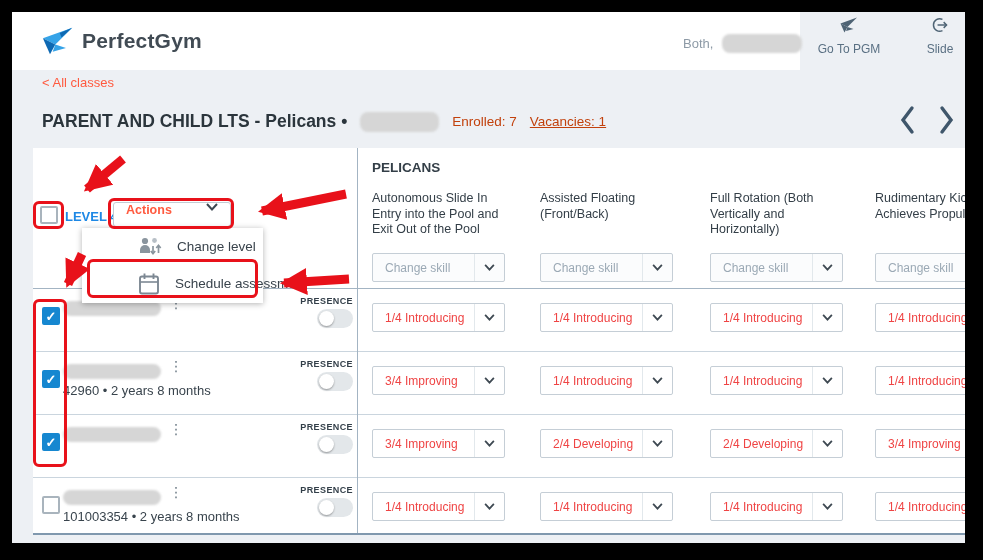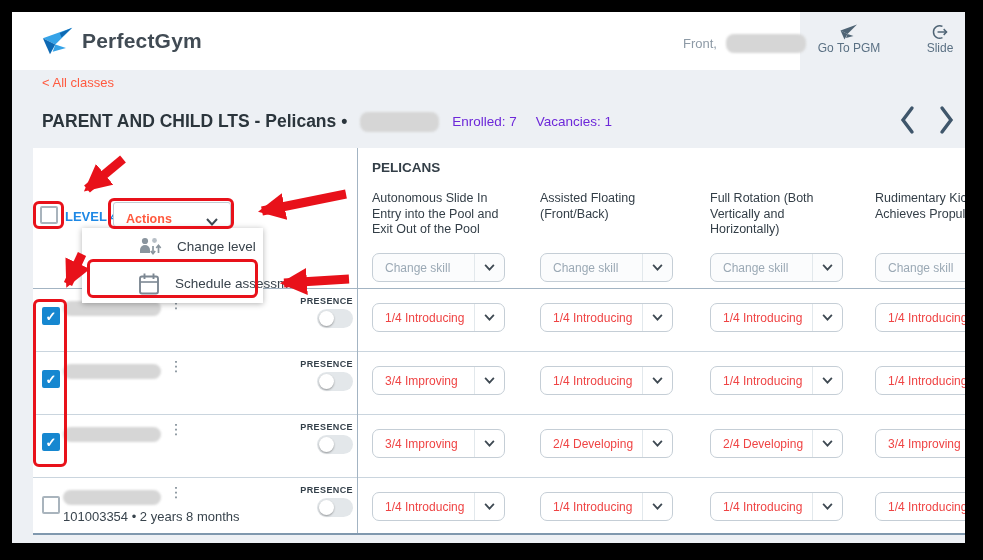--- a/index.html
+++ b/index.html
@@ -7,59 +7,59 @@
        font-family:"Liberation Sans",sans-serif;-webkit-font-smoothing:antialiased;}
   .screen{position:absolute;left:12px;top:12px;width:953px;height:531px;background:#edf0f4;overflow:hidden;}
   
   .topbar{position:absolute;left:0;top:0;width:788px;height:58px;background:#ffffff;}
   .brand{position:absolute;left:30px;top:13px;display:flex;align-items:center;gap:8px;}
   .brand-text{font-size:21px;font-weight:700;color:#414b54;letter-spacing:.2px;}
   .hello{position:absolute;left:671px;top:22px;display:flex;align-items:center;gap:9px;}
   .hello-label{font-size:13px;color:#8d9aa6;}
   .chip{background:#d6d6d6;border-radius:8px;filter:blur(1.2px);}
   .hello-chip{width:80px;height:19px;}
-  .top-action{position:absolute;top:11px;display:flex;flex-direction:column;align-items:center;gap:0;cursor:pointer;}
+  .top-action{position:absolute;top:4px;display:flex;flex-direction:column;align-items:center;gap:8px;cursor:pointer;}
   .top-action .lbl{font-size:12px;color:#5a7083;}
   .gopgm{left:800px;width:74px;}
   .logout{left:898px;width:60px;}
   
   .breadcrumb{position:absolute;left:30px;top:63px;font-size:13px;color:#ff5a3f;cursor:pointer;}
   .titlerow{position:absolute;left:30px;top:99px;display:flex;align-items:center;gap:13px;}
   .page-title{font-size:17.5px;font-weight:600;color:#2b353c;white-space:nowrap;}
   .title-chip{width:79px;height:20px;}
-  .meta{font-size:13.5px;color:#6d28d9;white-space:nowrap;}
-  .meta.vac{margin-left:6px;}
+  .meta{font-size:13.5px;color:#c2410c;white-space:nowrap;}
+  .meta.vac{margin-left:0;text-decoration:underline;}
   .pager{position:absolute;top:93px;width:20px;height:30px;cursor:pointer;}
   .pager.prev{left:886px;} .pager.next{left:924px;}
   
   .table{position:absolute;left:21px;top:136px;width:1010px;height:385px;background:#fff;overflow:hidden;
          border-bottom:2px solid #8098ae;box-sizing:content-box;}
   .vdivider{position:absolute;left:324px;top:0;width:1px;height:385px;background:#a3b4c3;z-index:5;}
   .hdr-border{position:absolute;left:0;top:140px;width:100%;height:1px;background:#a3b4c3;z-index:4;}
   
   .cbx{width:18px;height:18px;border:2px solid #a9b4bd;border-radius:2px;background:#fff;box-sizing:border-box;
        display:flex;align-items:center;justify-content:center;cursor:pointer;}
   .cbx.on{background:#1687d0;border-color:#1687d0;color:#fff;font-size:13px;font-weight:700;line-height:1;}
   .hdr-cbx{position:absolute;left:7px;top:58px;z-index:6;}
   .level-lbl{position:absolute;left:32px;top:61px;font-size:13px;font-weight:700;color:#1e88e5;z-index:6;}
   .actions-btn{position:absolute;left:80px;top:54px;width:118px;height:25px;background:#fff;border:1px solid #c2ccd4;
-       border-radius:3px;display:flex;align-items:flex-end;justify-content:space-between;padding:0 12px;box-sizing:border-box;
+       border-radius:3px;display:flex;align-items:flex-start;justify-content:space-between;padding:0 12px;box-sizing:border-box;
        cursor:pointer;z-index:6;}
   .actions-txt{font-size:12.5px;font-weight:700;color:#ff5a3f;}
   
   .menu{position:absolute;left:49px;top:80px;width:181px;height:75px;background:#fff;z-index:30;
         box-shadow:0 1px 6px rgba(0,0,0,.3);}
   .menu-item{height:37px;display:flex;align-items:center;cursor:pointer;padding-left:45px;}
   .menu-item .mi-icon{width:24px;margin-left:11px;display:flex;justify-content:center;}
   .menu-item .mi-lbl{margin-left:15px;font-size:13.5px;color:#39434c;white-space:nowrap;}
   
   .group-title{position:absolute;left:339px;top:12px;font-size:13.5px;font-weight:700;color:#333e47;z-index:2;}
   .skill-col{position:absolute;top:0;width:140px;z-index:2;}
   .skill-label{position:absolute;left:0;top:43px;width:138px;font-size:12.5px;line-height:15.5px;color:#333e47;}
-  .dd{height:29px;background:#fff;border:1px solid #c5ced6;border-radius:7px;display:flex;align-items:stretch;
+  .dd{height:29px;background:#fff;border:1px solid #c5ced6;border-radius:2px;display:flex;align-items:stretch;
       box-sizing:border-box;cursor:pointer;overflow:hidden;}
   .dd .dd-lbl{flex:1;display:flex;align-items:center;padding-left:12px;font-size:12px;color:#ef4444;white-space:nowrap;}
   .dd .dd-ch{width:29px;display:flex;align-items:center;justify-content:center;border-left:1px solid #e2e8ec;}
   .dd.cs{position:absolute;left:0;top:105px;width:133px;background:#fbfcfd;}
   .dd.cs .dd-lbl{color:#9ba9b5;}
   
   .rows{position:absolute;left:0;top:141px;width:100%;z-index:1;}
   .mrow{position:relative;height:62px;border-bottom:1px solid #cad5de;}
   .row-cbx{position:absolute;left:9px;top:18px;}
   .name-chip{position:absolute;left:30px;top:12px;width:98px;height:15px;}
@@ -88,21 +88,21 @@
     <div class="brand">
       <svg width="32" height="32" viewBox="0 0 36 36">
         <polygon fill="#35a3e8" points="1,15 34,3 15,22"></polygon>
         <polygon fill="#0e69b3" points="1,15 15,22 9,33"></polygon>
         <polygon fill="#35a3e8" points="15,22 27,26 12,30"></polygon>
         <polygon fill="#0e69b3" points="20,9 34,3 22,14"></polygon>
       </svg>
       <span class="brand-text">PerfectGym</span>
     </div>
     <div class="hello">
-      <span class="hello-label">Front,</span>
+      <span class="hello-label">Both,</span>
       <span class="chip hello-chip"></span>
     </div>
     <div class="top-action gopgm">
       <svg width="20" height="18" viewBox="0 0 36 36">
         <polygon fill="#4e6374" points="1,15 34,3 15,22"></polygon>
         <polygon fill="#4e6374" points="1,15 15,22 9,33"></polygon>
         <polygon fill="#4e6374" points="15,22 27,26 12,30"></polygon>
       </svg>
       <span class="lbl">Go To PGM</span>
     </div>
@@ -249,20 +249,21 @@
             </span>
           </div>
           <div class="dd val-dd" style="left: 842px;">
             <span class="dd-lbl">1/4 Introducing</span>
           </div>
         </div>
         <div class="mrow">
     <div class="cbx row-cbx on">✓</div>
     <span class="chip name-chip"></span>
     <span class="kebab">⋮</span>
+    <div class="mid">42960 • 2 years 8 months</div>
     <div class="presence-lbl">PRESENCE</div>
     <div class="toggle">
             <div class="knob"></div>
           </div>
   <div class="dd val-dd" style="left: 339px;">
             <span class="dd-lbl">3/4 Improving</span>
             <span class="dd-ch">
               <svg width="11" height="7" viewBox="0 0 12 8">
                 <polyline points="1,1 6,6.5 11,1" fill="none" stroke="#3e4952" stroke-width="2"></polyline>
               </svg>

